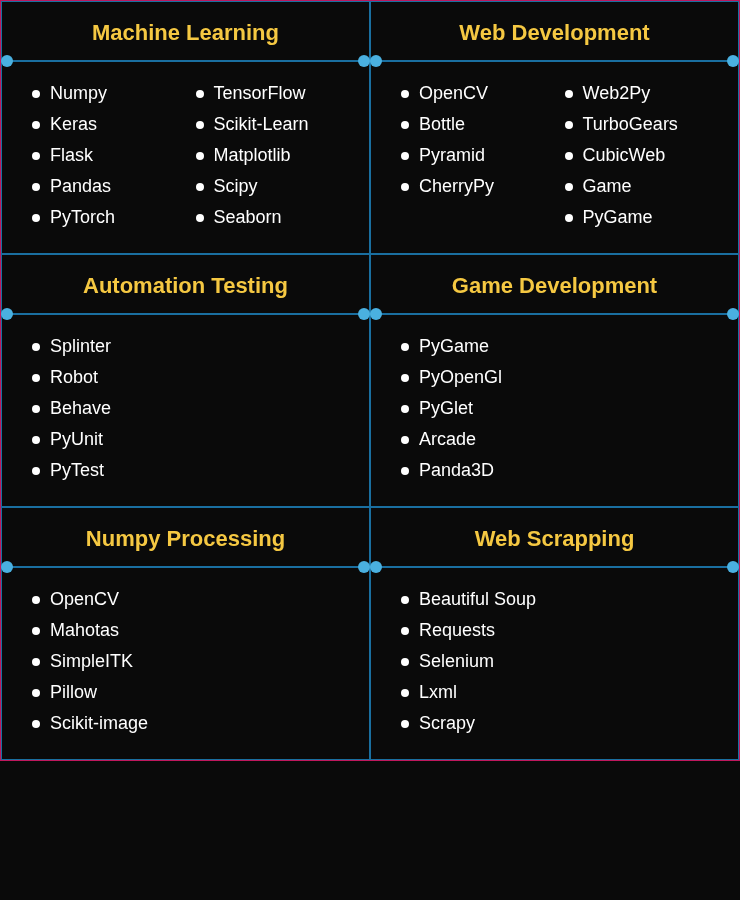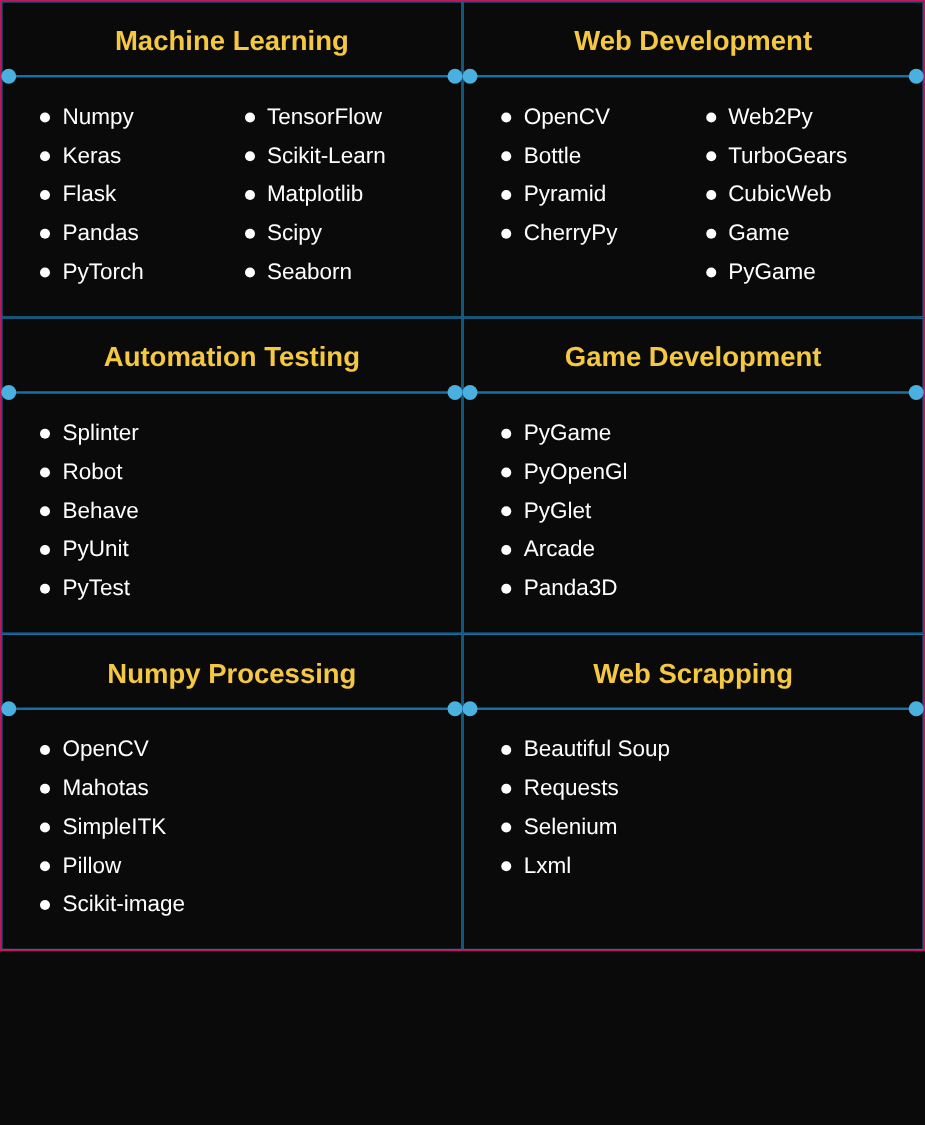--- a/index.html
+++ b/index.html
@@ -293,17 +293,21 @@
             <span>Requests</span>
           </li>
         <li>
             <span class="bullet"></span>
             <span>Selenium</span>
           </li>
         <li>
             <span class="bullet"></span>
             <span>Lxml</span>
           </li>
+        <li>
+            <span class="bullet"></span>
+            <span>Scrapy</span>
+          </li>
       </ul>
     </div>
   </div>
 
 </div>
 
 </body></html>

